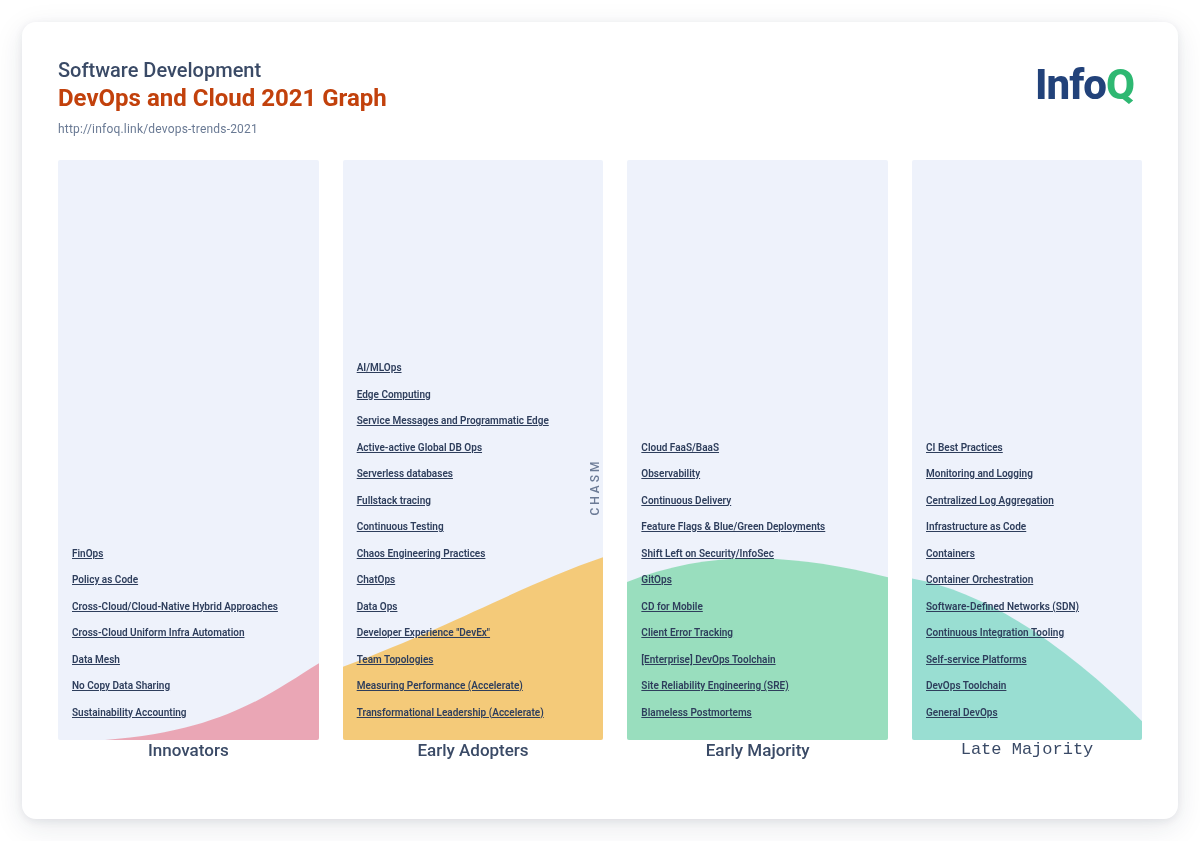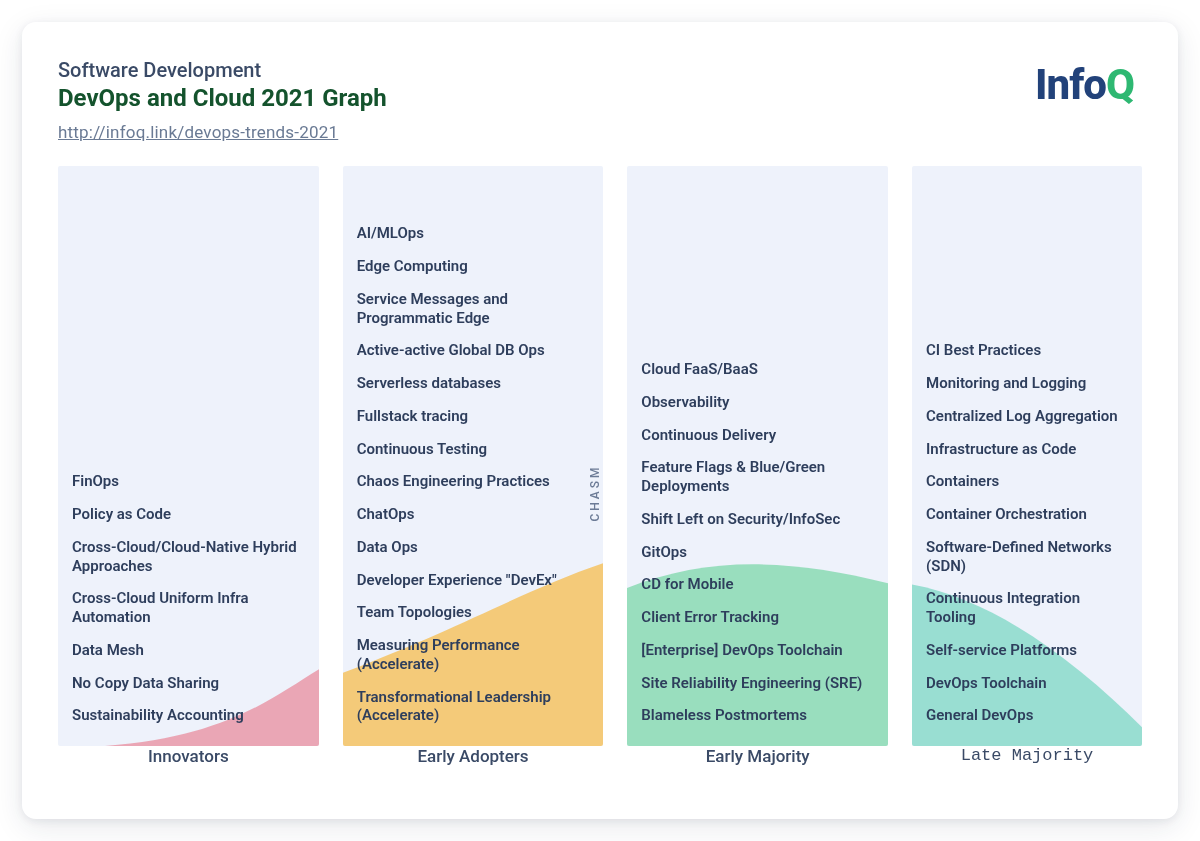--- a/index.html
+++ b/index.html
@@ -14,22 +14,22 @@
     width: 100%;
     height: 100%;
     background: #ffffff;
     border-radius: 14px;
     box-shadow: 0 8px 30px rgba(30,40,70,0.10), 0 2px 8px rgba(30,40,70,0.08);
     padding: 36px 36px 38px 36px;
     position: relative;
   }
   .header { position: relative; }
   .pretitle { font-size: 20px; color: #3a4a66; font-weight: 500; }
-  .title { font-size: 24px; color: #14532d; font-weight: 700; margin-top: 2px; }
-  .link { font-size: 17px; color: #6a7a94; margin-top: 10px; font-weight: 400; letter-spacing: .2px; text-decoration: underline; }
+  .title { font-size: 24px; color: #c2410c; font-weight: 700; margin-top: 2px; }
+  .link { font-size: 12px; color: #6a7a94; margin-top: 10px; font-weight: 400; letter-spacing: .2px; }
   .logo { position: absolute; right: 8px; top: 2px; display: flex; align-items: baseline; }
   .logo-text { font-family: "Segoe UI", Roboto, Arial, sans-serif; font-weight: 800; font-size: 42px; color: #22427a; letter-spacing: -1px; }
   .logo-q { color: #2eb872; }
 
   .chart {
     margin-top: 24px;
     height: 580px;
     position: relative;
     display: flex;
     gap: 24px;
@@ -49,25 +49,26 @@
   .col-last { flex: 0 0 230px; }
 
   .hump {
     position: absolute;
     left: -2px; right: -2px; bottom: -2px;
     pointer-events: none;
   }
 
   .items { position: relative; z-index: 2; }
   .item {
-    font-size: 15px;
+    font-size: 10px;
     line-height: 1.25;
     color: #2e3e5c;
     font-weight: 600;
     padding: 5px 0;
+    text-decoration: underline;
   }
   .col .items .item + .item { margin-top: 4px; }
 
   .chasm {
     position: absolute;
     z-index: 3;
     right: -20px;
     top: 50%;
     transform: translateY(30px) rotate(-90deg);
     transform-origin: center;

